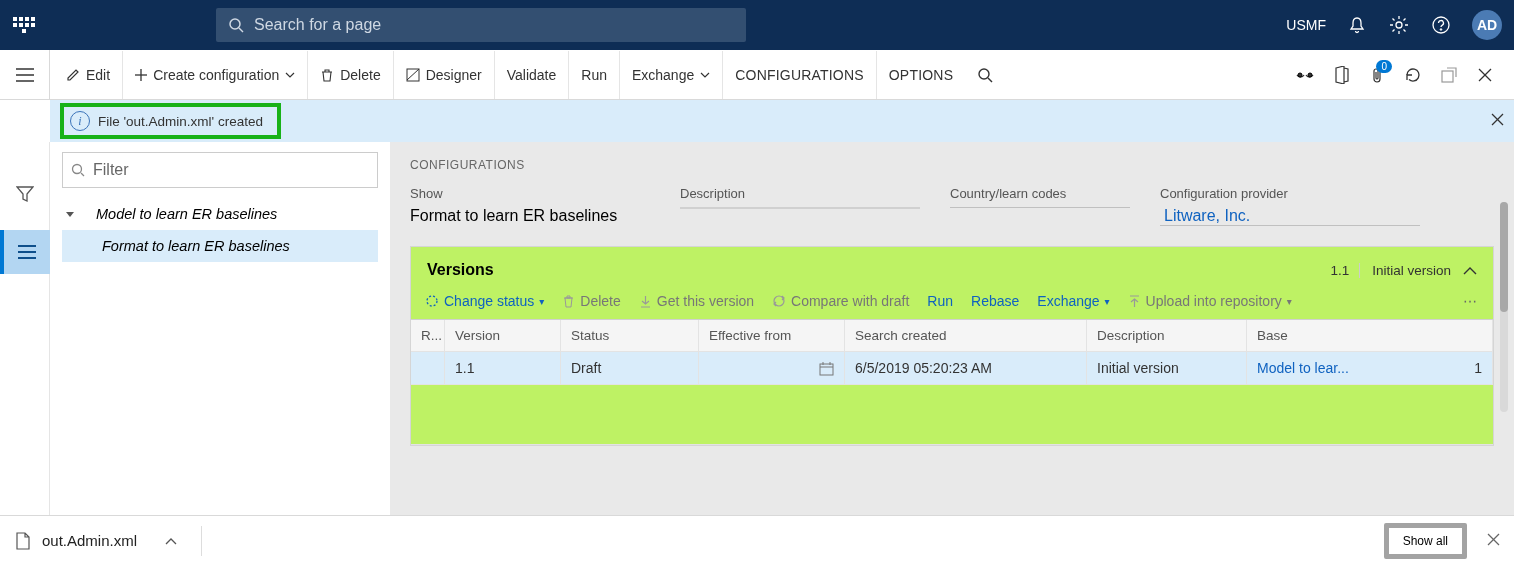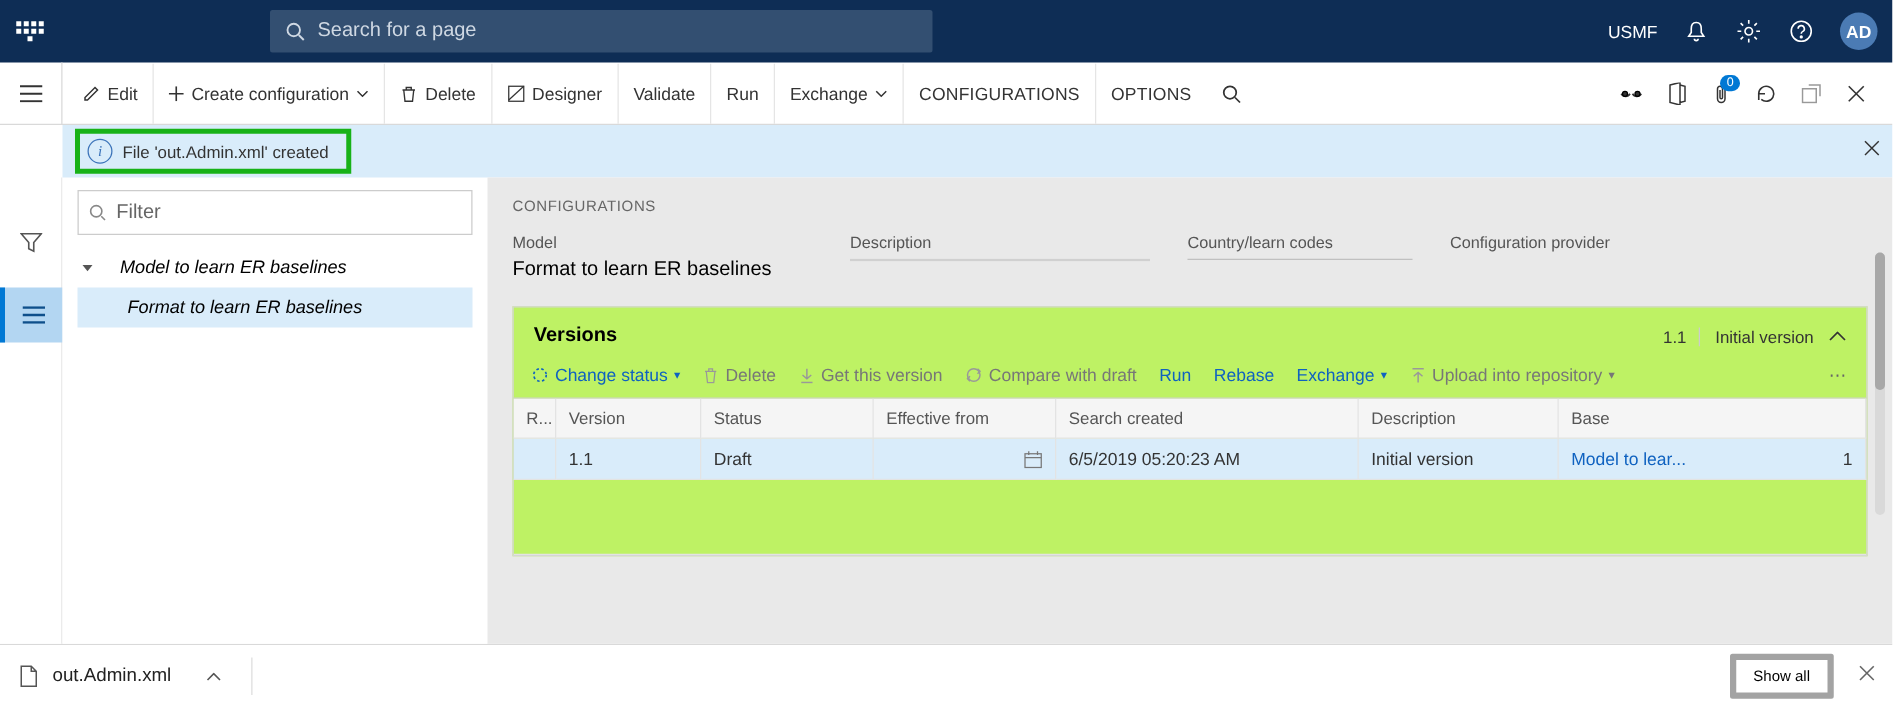--- a/index.html
+++ b/index.html
@@ -289,33 +289,34 @@
       <div class="tree-item child">
         <span>Format to learn ER baselines</span>
       </div>
     </div>
   </div>
 
   <div class="main-panel">
     <div class="section-label">CONFIGURATIONS</div>
     <div class="fields-row">
       <div class="field f-name">
-        <label>Model</label>
+        <label>Show</label>
         <div class="val">Format to learn ER baselines</div>
       </div>
       <div class="field f-desc">
         <label>Description</label>
         <div class="val empty"></div>
       </div>
       <div class="field f-cr">
         <label>Country/learn codes</label>
         <div class="val empty" style="border:none;border-bottom:1px solid #c0c0c0;background:transparent;"></div>
       </div>
       <div class="field f-cp">
         <label>Configuration provider</label>
+        <div class="val link">Litware, Inc.</div>
       </div>
     </div>
 
     <div class="versions-card">
       <div class="versions-header">
         <h3>Versions</h3>
         <span class="vnum">1.1</span>
         <span class="vtitle">Initial version</span>
         <span class="chev"><svg width="14" height="8" viewBox="0 0 14 8">
               <path d="M1 7 L7 1 L13 7" stroke="#333" stroke-width="1.4" fill="none"></path>

